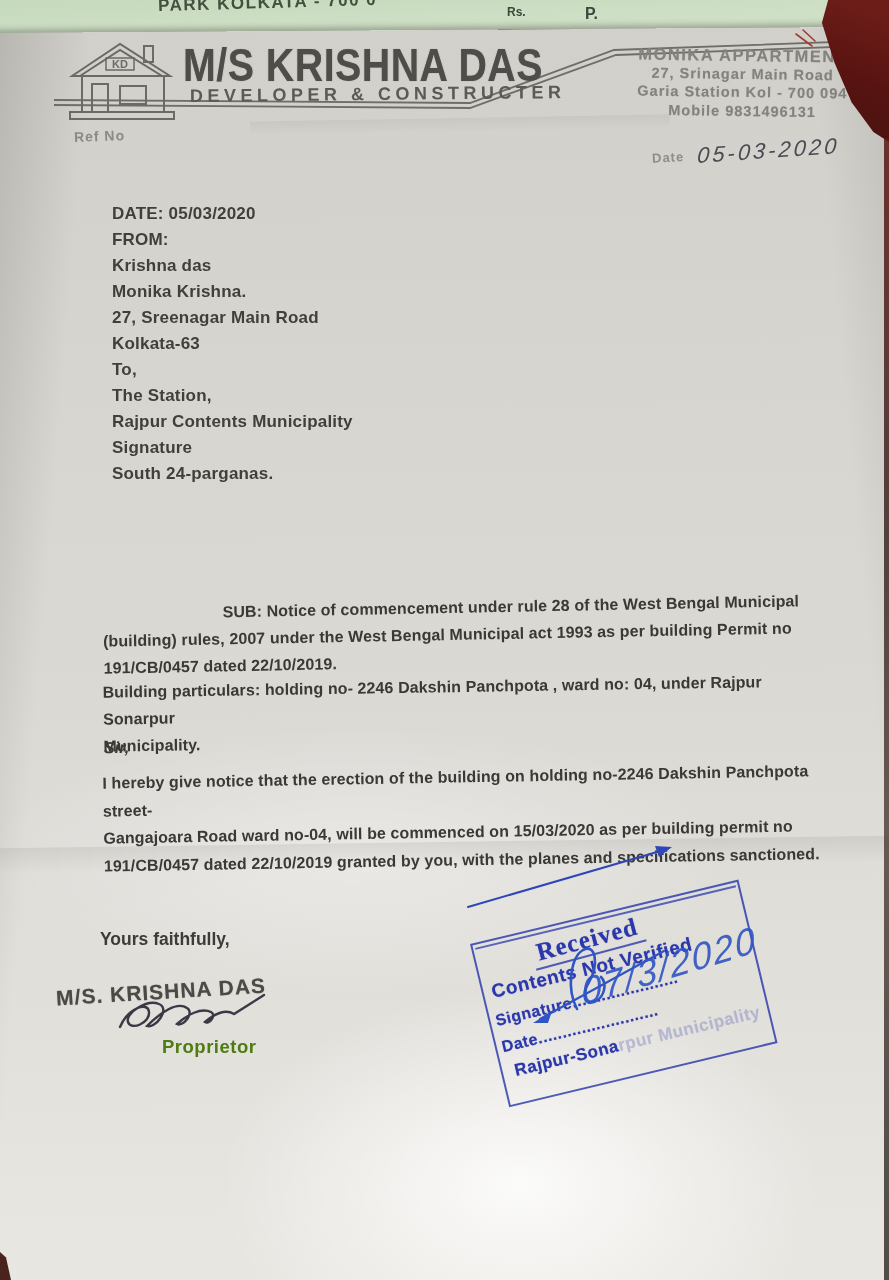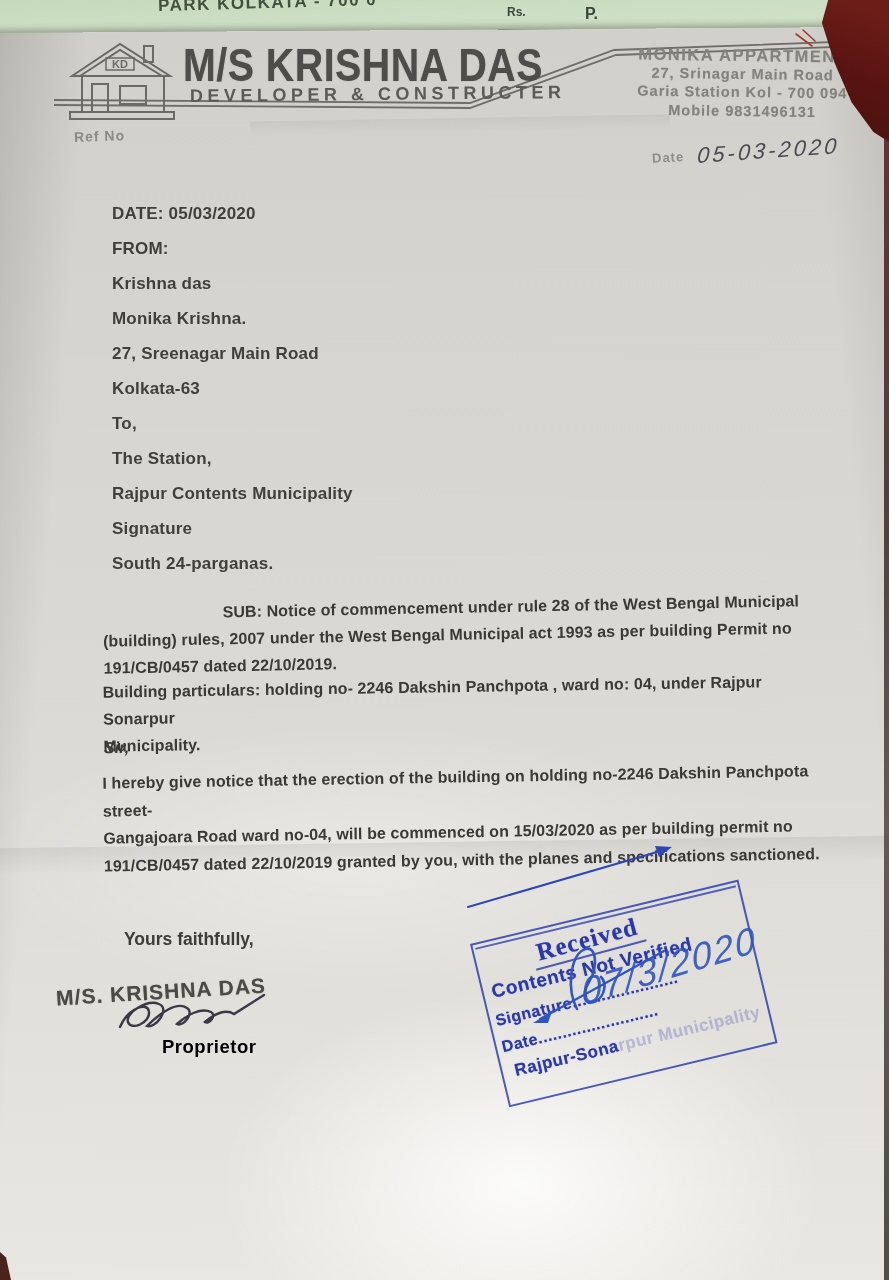--- a/index.html
+++ b/index.html
@@ -76,38 +76,38 @@
   .lh-address .l2,.lh-address .l3,.lh-address .l4{font-size:14.5px; letter-spacing:1px;}
 
   .ref-no{position:absolute; left:74px; top:128px; font-size:14px; font-weight:700; color:#8d8a83; letter-spacing:1px; transform:rotate(-2deg);}
   .date-label{position:absolute; left:652px; top:150px; font-size:13px; font-weight:700; color:#908d86; letter-spacing:1px; transform:rotate(-3deg);}
   .date-hw{
     position:absolute; left:697px; top:138px; font-size:22px; color:#4b4a52;
     font-style:italic; transform:rotate(-4deg) skewX(-8deg); letter-spacing:3px; white-space:nowrap;
   }
 
   
-  .from-block{position:absolute; left:112px; top:205px; display:flex; flex-direction:column; gap:18px;}
+  .from-block{position:absolute; left:112px; top:205px; display:flex; flex-direction:column; gap:9px;}
   .from-block div{font-size:17px; font-weight:700; color:#413f3b; letter-spacing:0.2px; line-height:17px;}
   .para{
     position:absolute; font-size:16px; font-weight:700; color:#3b3935;
     line-height:27px; white-space:pre-line; letter-spacing:0.1px;
   }
   .subject{left:103px; top:594px; width:700px; text-indent:120px; transform:rotate(-1.1deg);}
   .particulars{left:103px; top:673px; width:720px; transform:rotate(-0.9deg);}
   .salutation{left:104px; top:734px; transform:rotate(-0.6deg);font-style:italic;}
   .body-para{left:103px; top:763px; width:760px; line-height:27.5px; transform:rotate(-1deg);}
 
-  .closing{position:absolute; left:100px; top:929px; font-size:17.5px; font-weight:700; color:#3e3c38;margin-left:24px;}
+  .closing{position:absolute; left:100px; top:929px; font-size:17.5px; font-weight:700; color:#3e3c38;}
   .signatory-company{
     position:absolute; left:56px; top:980px; font-size:21px; font-weight:700;
     color:#4c4a44; letter-spacing:1px; transform:rotate(-3.5deg); white-space:nowrap;
     text-shadow:0 0 1px rgba(76,74,68,0.5);
   }
-  .signatory-title{position:absolute; left:162px; top:1036px; font-size:18.5px; font-weight:700; color:#000000; letter-spacing:0.5px;}
+  .signatory-title{position:absolute; left:162px; top:1036px; font-size:18.5px; font-weight:700; color:#4d7c0f; letter-spacing:0.5px;}
 
   
   .stamp{
     position:absolute; left:470px; top:944px; width:272px; height:164px; z-index:5;
     transform:rotate(-13.5deg); transform-origin:top left;
     border:2.5px solid rgba(42,56,172,0.82); color:#2b38ac;
     text-shadow:0 0 1px rgba(43,56,172,0.55);
   }
   .stamp::before{content:""; position:absolute; left:2px; right:2px; top:3px; height:2px; background:rgba(42,56,172,0.75);}
   .stamp-received{

